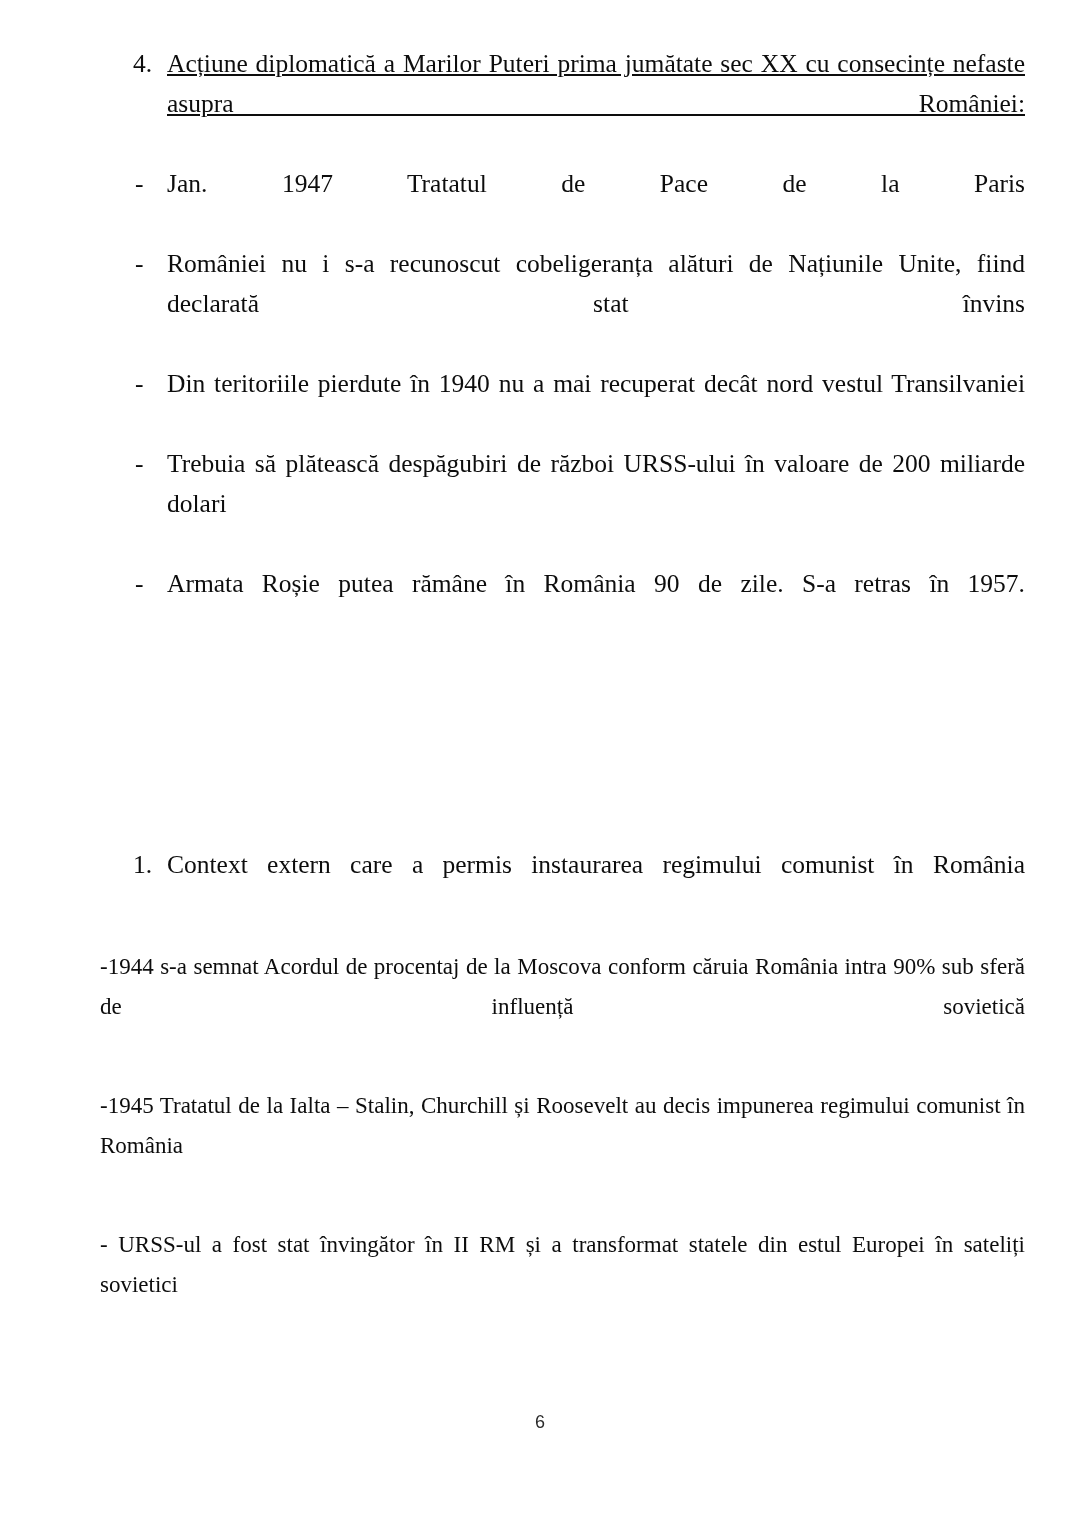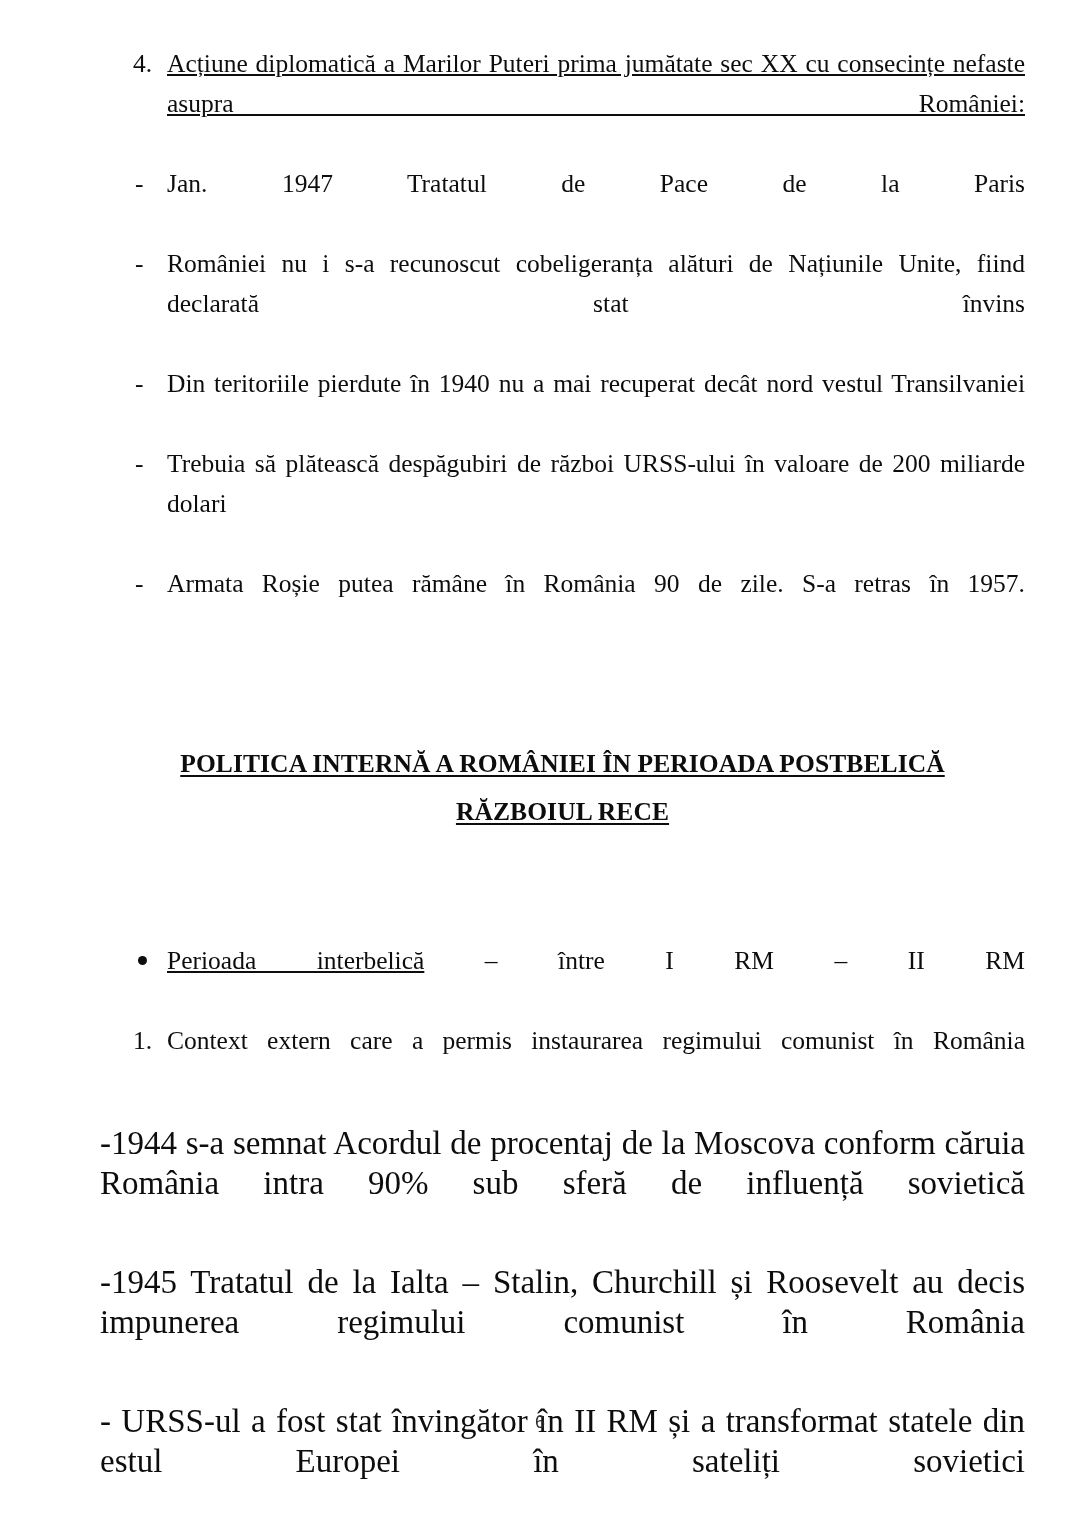--- a/index.html
+++ b/index.html
@@ -21,21 +21,21 @@
   }
   .content {
     position: absolute;
     left: 100px;
     top: 44px;
     width: 925px;
   }
 
   
   .para {
-    font-size: 33px;
+    font-size: 23px;
     line-height: 40px;
     text-align: justify;
     text-justify: inter-word;
     margin: 0 0 19px 0;
   }
   .para:last-child { margin-bottom: 0; }
 
   
   .hlist {
     list-style: none;
@@ -151,33 +151,25 @@
 
       <li class="hitem">
         <span class="marker dash">-</span>
         <span class="body">Armata Roșie  putea rămâne în România 90 de zile. S-a retras în 1957.</span>
       </li>
 
     </ul>
 
     <div class="gap-after-list"></div>
 
-    <div class="heading-block">
-      <div class="heading"><span>POLITICA INTERNĂ A ROMÂNIEI ÎN PERIOADA POSTBELICĂ</span></div>
-      <div class="heading"><span>RĂZBOIUL RECE</span></div>
-    </div>
 
     <div class="gap-after-head"></div>
 
     <ul class="hlist">
 
-      <li class="hitem">
-        <span class="marker dot"><span class="bullet-glyph"></span></span>
-        <span class="body"><span class="u">Perioada interbelică</span><span> – între I RM – II RM</span></span>
-      </li>
 
 
       <li class="hitem">
         <span class="marker">1.</span>
         <span class="body">Context extern care a permis instaurarea regimului comunist în România</span>
       </li>
 
     </ul>
 
     <div style="height:22px"></div>

